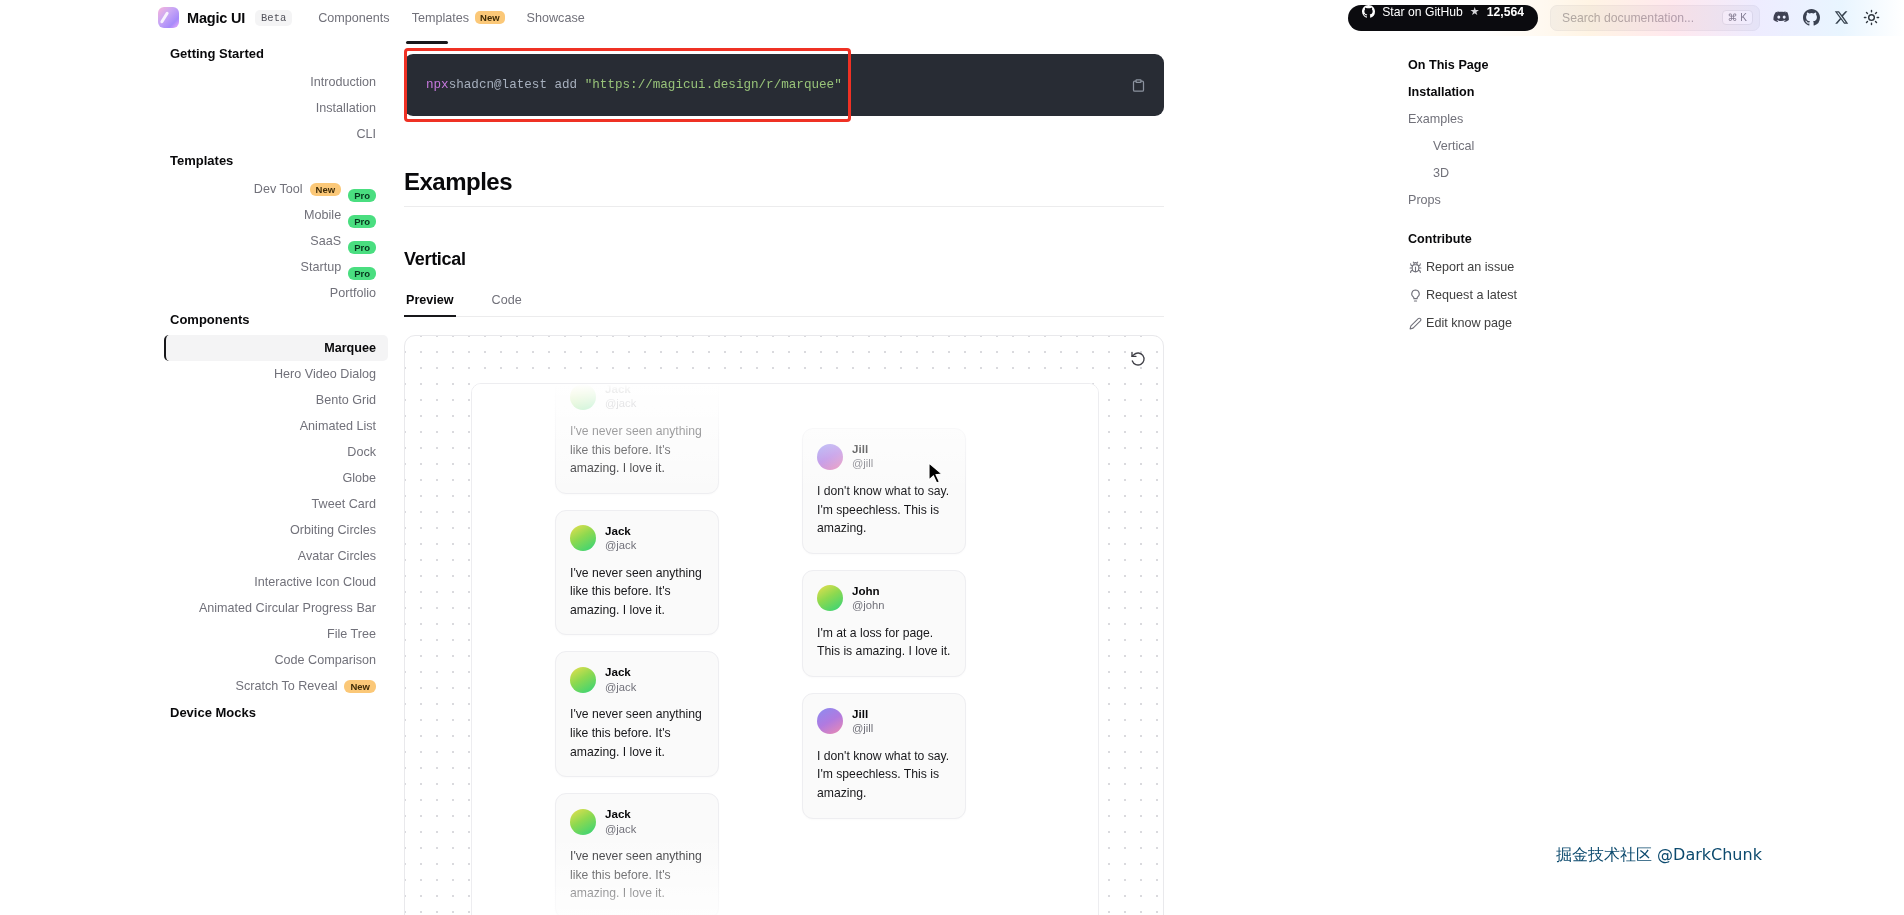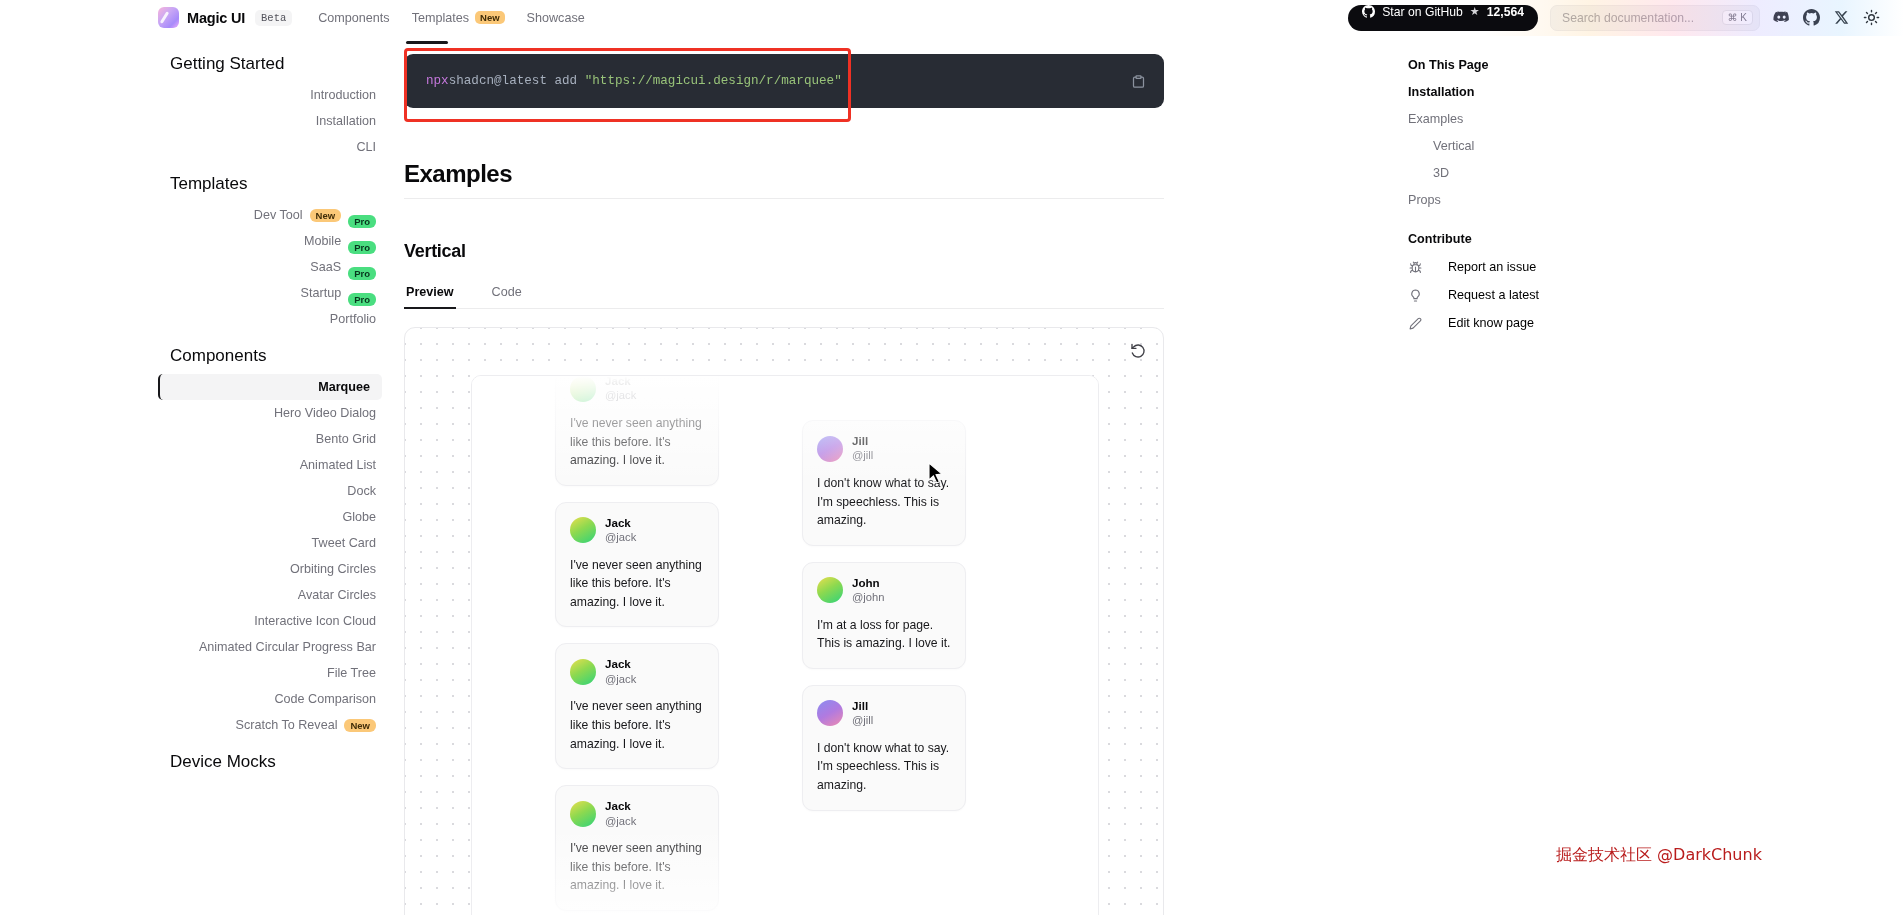--- a/index.html
+++ b/index.html
@@ -77,53 +77,54 @@
   .hicon { width: 18px; height: 18px; color: #27272a; cursor: pointer; display: flex; align-items: center; justify-content: center; }
 
   
   .sidebar {
     position: absolute; top: 36px; left: 158px;
     width: 230px; height: 879px;
     padding-top: 4px;
     overflow: hidden;
   }
   .side-group-title {
-    font-size: 17px; font-weight: 400; color: #09090b;
-    padding: 6px 12px; margin-top: 8px; margin-bottom: 2px;
+    font-size: 13px; font-weight: 700; color: #09090b;
+    padding: 6px 12px; margin-bottom: 2px;
   }
   .side-item {
     display: flex; align-items: center; gap: 7px;
     font-size: 12.6px; color: #71717a;
     padding: 5px 12px; border-radius: 5px; cursor: pointer;
     height: 26px;
     justify-content: flex-end;
   }
   .side-item.active {
     background: #f4f4f5; color: #09090b; font-weight: 600;
     border-left: 2px solid #18181b; padding-left: 10px;
     width: 224px;
+    margin-left: 6px;
   }
   .pill-pro {
     font-size: 9.5px; font-weight: 700; color: #07361d;
     background: #4ade80; padding: 1px 6px; border-radius: 6px; margin-top: 12px;
   }
   .pill-new {
     font-size: 9.5px; font-weight: 700; color: #3f2c08;
     background: #fbc878; padding: 1px 6px; border-radius: 6px;
   }
 
   
   .main {
     position: absolute; top: 36px; left: 404px;
     width: 760px; height: 879px;
   }
   .code-block-wrap { position: relative; margin-top: 18px; }
   .code-block {
     background: #282c34; border-radius: 9px;
-    height: 54px; display: flex; align-items: center;
+    height: 62px; display: flex; align-items: center;
     padding: 0 44px 0 22px; position: relative;
   }
   .code-text { font-family: "Liberation Mono", monospace; font-size: 12.6px; white-space: nowrap; }
   .code-cmd { color: #c678dd; }
   .code-arg { color: #a7b0be; }
   .code-str { color: #98c379; }
   .copy-btn {
     position: absolute; right: 16px; top: 50%; transform: translateY(-50%);
     width: 20px; height: 20px; color: #8b929e; cursor: pointer;
     display: flex; align-items: center; justify-content: center;
@@ -208,28 +209,28 @@
   .tcard-handle { font-size: 11.2px; color: #71717a; line-height: 1.3; }
   .tcard-body { font-size: 12.2px; color: #18181b; line-height: 1.52; margin-top: 11px; }
 
   
   .toc { position: absolute; top: 36px; left: 1408px; width: 300px; }
   .toc-title { font-size: 12.6px; font-weight: 700; color: #09090b; margin-top: 22px; }
   .toc-link { font-size: 12.6px; color: #71717a; margin-top: 13px; cursor: pointer; display: block; }
   .toc-link.cur { color: #09090b; font-weight: 700; }
   .toc-link.sub { padding-left: 25px; }
   .toc-sec { font-size: 12.6px; font-weight: 700; color: #09090b; margin-top: 25px; }
-  .toc-contrib { display: flex; align-items: flex-start; gap: 26px; margin-top: 14px; font-size: 12.6px; color: #000000; cursor: pointer; }
+  .toc-contrib { display: flex; align-items: flex-start; gap: 4px; margin-top: 14px; font-size: 12.6px; color: #404040; cursor: pointer; }
   .toc-contrib .ci { width: 14px; height: 14px; color: #71717a; flex: none; display: flex; align-items: center; justify-content: center; }
 
   
   .cursor { position: absolute; left: 928px; top: 462px; z-index: 60; pointer-events: none; }
   .watermark {
     position: absolute; left: 1556px; top: 845px;
-    font-size: 16px; color: #b91c1c; white-space: nowrap;
+    font-size: 16px; color: #0c4a6e; white-space: nowrap;
     font-family: "DejaVu Sans", sans-serif; z-index: 50;
   }
 </style>
 </head>
 <body>
 
 <div class="header">
   <div class="header-rainbow"></div>
 
   <div class="brand">

